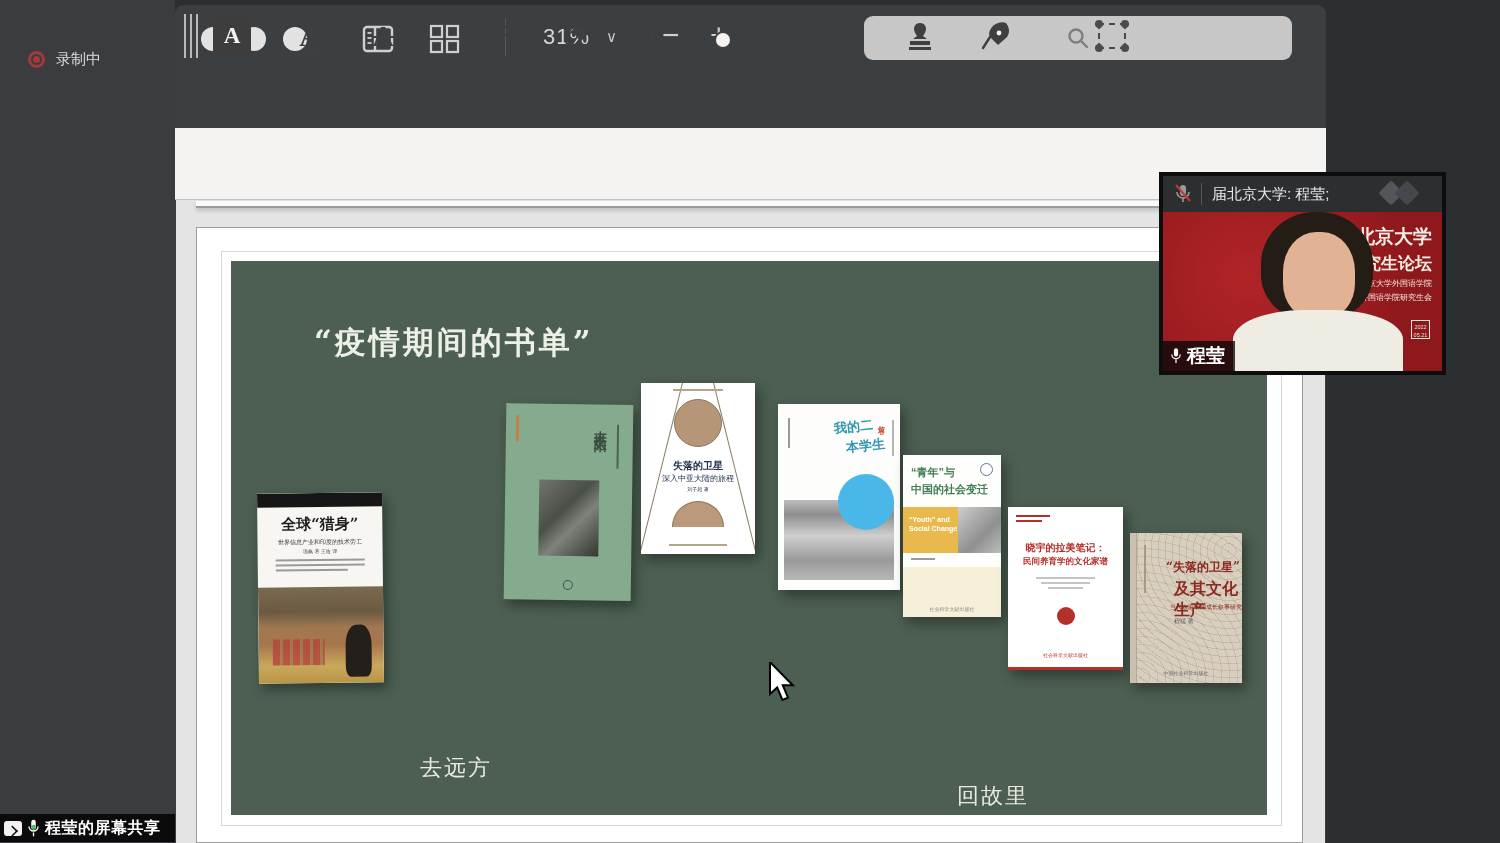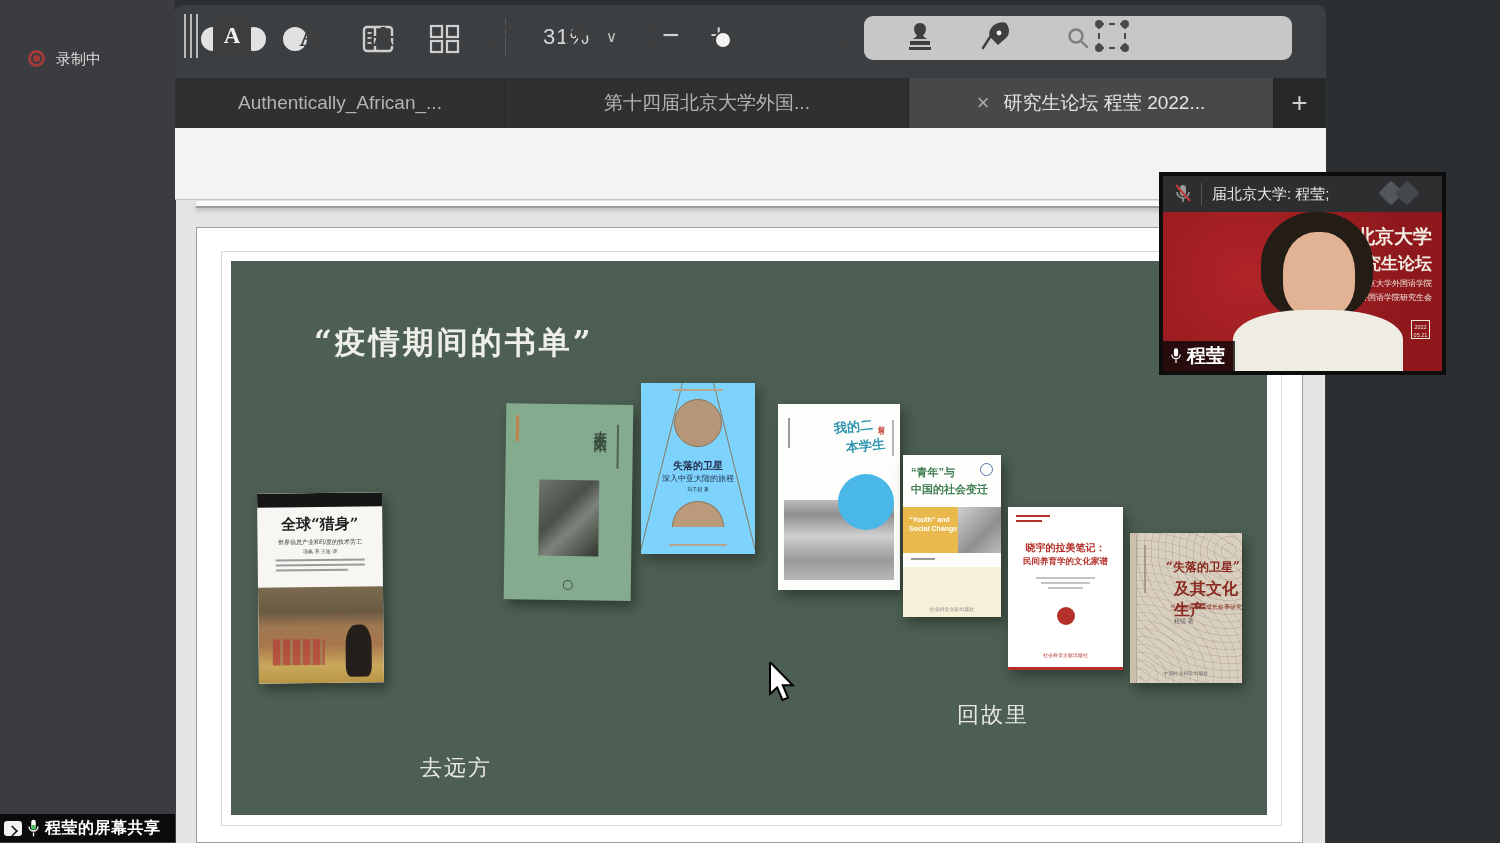--- a/index.html
+++ b/index.html
@@ -2,21 +2,21 @@
 <html><head>
 <meta charset="utf-8">
 <style>
   html,body{margin:0;padding:0;background:#18191b;}
   *{box-sizing:border-box;font-family:"Liberation Sans",sans-serif;}
   #stage{position:relative;width:1500px;height:843px;overflow:hidden;background:#2c2f31;}
   .abs{position:absolute;}
   
   .left-strip{left:0;top:0;width:175px;height:843px;background:#3a3c3f;}
   
-  .rec-badge{left:28px;top:50px;display:flex;align-items:flex-start;gap:11px;color:#dcdcdc;font-size:15px;}
+  .rec-badge{left:28px;top:50px;display:flex;align-items:center;gap:11px;color:#dcdcdc;font-size:15px;}
   .rec-icon{width:17px;height:17px;border:3px solid #a23a3a;border-radius:50%;position:relative;}
   .rec-icon::after{content:"";position:absolute;left:2px;top:2px;width:7px;height:7px;border-radius:50%;background:#a23a3a;}
   
   .window{left:175px;top:5px;width:1151px;height:838px;background:#3c3f41;border-radius:9px 9px 0 0;}
   .titlebar{left:175px;top:5px;width:1151px;height:73px;border-radius:9px 9px 0 0;background:#3c3f41;}
   .dot{width:24px;height:24px;border-radius:50%;background:#e2e2e2;top:27px;}
   .vdiv{width:1px;height:38px;background:#565a5c;top:18px;}
   .zoom-label{top:24px;font-size:22px;color:#d6d6d6;letter-spacing:1px;}
   .chev{top:28px;font-size:15px;color:#c9c9c9;}
   .mini{top:18px;font-size:30px;color:#cfcfcf;font-weight:300;}
@@ -62,21 +62,21 @@
   .b2 .stripe{left:0;bottom:18px;width:7px;height:92px;background:#cf4f28;}
   .b2 .eng{left:9px;top:72px;color:#fff;font-size:12px;font-weight:bold;line-height:13px;letter-spacing:1px;}
   .b2 .vtitle{right:26px;top:24px;writing-mode:vertical-rl;color:#f4f4f4;font-size:16px;font-weight:bold;font-family:"DejaVu Serif",serif;}
   .b2 .big{right:30px;top:88px;color:#fff;font-size:26px;font-weight:bold;font-family:"DejaVu Serif",serif;}
   .b2 .side{right:10px;top:96px;writing-mode:vertical-rl;color:#e8e8e8;font-size:7px;letter-spacing:1px;}
   .b3{left:505px;top:404px;width:127px;height:196px;background:#85ab8f;transform:rotate(.8deg);}
   .b3 .vtitle{right:24px;top:16px;writing-mode:vertical-rl;color:#3a4f40;font-size:13px;font-weight:bold;letter-spacing:3px;font-family:"DejaVu Serif",serif;}
   .b3 .photo{left:34px;top:76px;width:60px;height:76px;background:linear-gradient(135deg,#70756d 0%,#4a4f48 40%,#7d827a 60%,#31362f 100%);}
   .b3 .mark{left:10px;top:12px;width:3px;height:26px;background:#c77b3f;opacity:.85;}
   .b3 .logo{left:50%;bottom:10px;transform:translateX(-50%);width:10px;height:10px;border:1.5px solid #3e5044;border-radius:50%;}
-  .b4{left:641px;top:383px;width:114px;height:171px;background:#7dd3fc;}
+  .b4{left:641px;top:383px;width:114px;height:171px;background:#ffffff;}
   .b4 .line{top:-8px;width:1px;height:200px;background:#8a7a62;}
   .b4 .c1{left:50%;top:16px;transform:translateX(-50%);width:48px;height:48px;border-radius:50%;background:#b69678;border:1px solid #8f7458;}
   .b4 .c2{left:50%;top:118px;transform:translateX(-50%);width:52px;height:26px;border-radius:52px 52px 0 0;background:#bb9a7c;border:1px solid #8f7458;border-bottom:none;}
   .b4 .tt{width:100%;top:76px;text-align:center;color:#23304e;}
   .b4 .tt .a{font-size:10px;font-weight:bold;display:block;}
   .b4 .tt .b{font-size:8px;display:block;}
   .b4 .tt .c{font-size:5px;display:block;margin-top:2px;}
   .b5{left:778px;top:404px;width:122px;height:186px;background:#fdfdfb;}
   .b5 .photo{left:6px;bottom:10px;width:110px;height:80px;background:linear-gradient(180deg,#bdbdbd 0%,#8e8e8e 18%,#cfcfcf 45%,#9a9a9a 75%,#b7b7b7 100%);}
   .b5 .circ{right:6px;top:70px;width:56px;height:56px;border-radius:50%;background:#49b7e8;}
@@ -170,33 +170,20 @@
   <div class="abs chev" style="left:606px">∨</div>
   <div class="abs mini" style="left:662px">−</div>
   <div class="abs mini" style="left:710px">+</div>
   <div class="abs searchbar">
     <svg width="24" height="24" viewBox="0 0 24 24">
         <circle cx="10" cy="10" r="6.5" fill="none" stroke="#7e7e7e" stroke-width="2.4"></circle>
         <line x1="15" y1="15" x2="21" y2="21" stroke="#7e7e7e" stroke-width="2.4" stroke-linecap="round"></line>
       </svg>
   </div>
 
-  <div class="abs tabbar">
-    <div class="tab t1">
-        <span>Authentically_African_...</span>
-      </div>
-    <div class="tab t2">
-        <span>第十四届北京大学外国...</span>
-      </div>
-    <div class="tab active">
-      <span class="close">×</span>
-      <span>研究生论坛 程莹 2022...</span>
-    </div>
-    <div class="newtab">+</div>
-  </div>
 
   <div class="abs markupbar"></div>
   <div class="mk handle" style="left:178px;width:26px">
       <span></span>
       <span></span>
       <span></span>
     </div>
   <div class="mk" style="left:210px;width:44px">
       <span class="stylebox">A</span>
     </div>
@@ -344,21 +331,21 @@
     <div class="abs spine"></div>
     <div class="bar" style="left:14px;top:12px;width:2px;height:48px;background:#a79a85"></div>
     <div class="abs ta">“失落的卫星”</div>
     <div class="abs tb">及其文化生产</div>
     <div class="abs st">当代农家子弟成长叙事研究</div>
     <div class="abs by">程猛 著</div>
     <div class="abs pub">中国社会科学出版社</div>
   </div>
 
   <div class="abs grp-label" style="left:420px;top:753px">去远方</div>
-  <div class="abs grp-label" style="left:957px;top:700px">回故里</div>
+  <div class="abs grp-label" style="left:957px;top:781px">回故里</div>
 
   <svg class="abs cursor" style="left:768px;top:662px" width="28" height="40" viewBox="0 0 14 20">
     <polygon points="1,0 1,16 4.6,12.7 7.2,19 10,17.8 7.4,11.6 12.4,11.6" fill="#ffffff" stroke="#000" stroke-width="1"></polygon>
   </svg>
 
   <div class="abs voverlay">
     <div class="abs vbar">
       <svg style="margin-left:10px" width="20" height="22" viewBox="0 0 20 22">
         <rect x="7" y="2" width="6" height="11" rx="3" fill="#9a9a9a"></rect>
         <path d="M4 9 a6 6 0 0 0 12 0" fill="none" stroke="#9a9a9a" stroke-width="1.6"></path>

